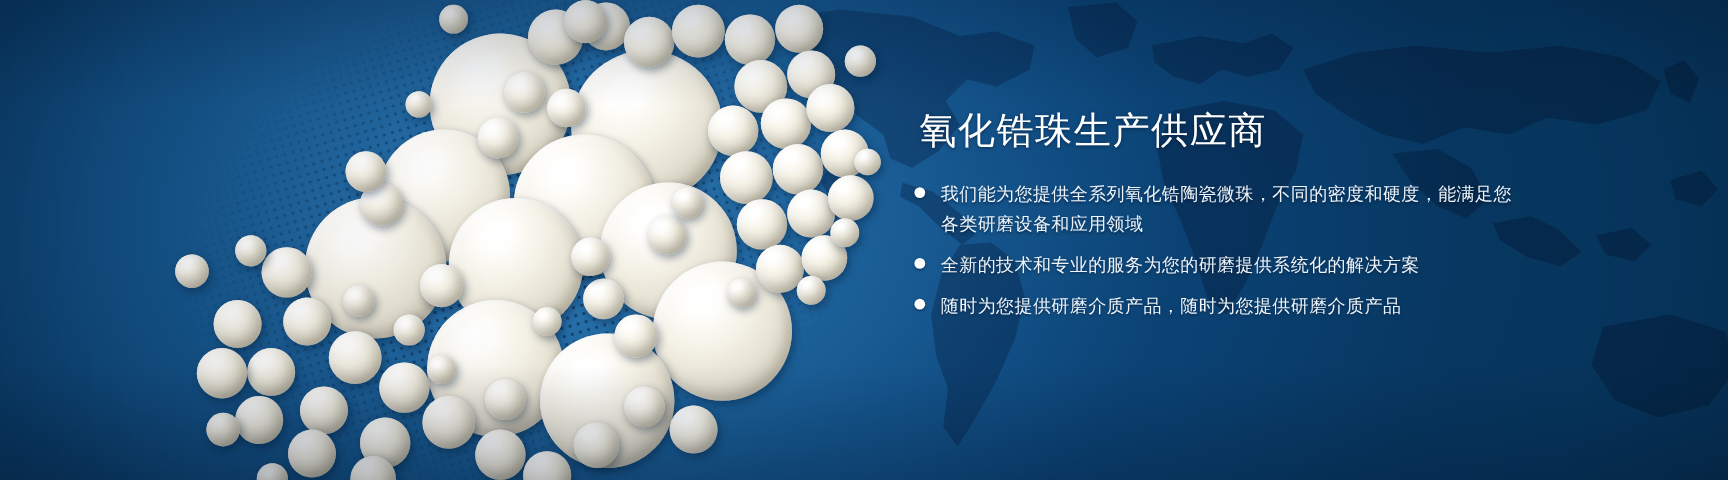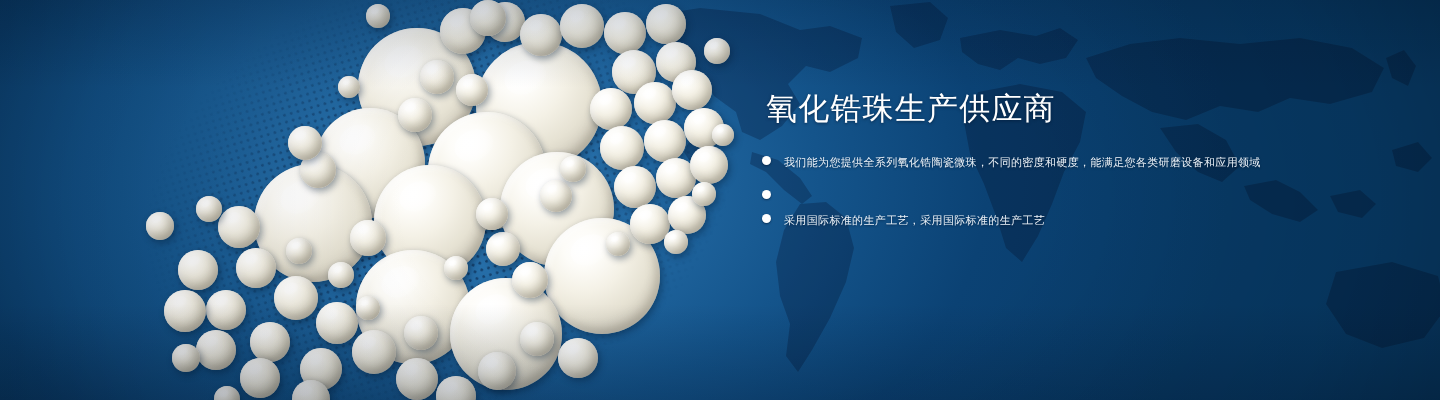--- a/index.html
+++ b/index.html
@@ -116,21 +116,21 @@
     width: 9px;
     height: 9px;
     border-radius: 50%;
     background: #ffffff;
     margin-top: 6px;
     margin-right: 13px;
     box-shadow: 0 1px 2px rgba(0,16,38,0.5);
   }
   .btext {
     color: #eef4fa;
-    font-size: 11px;
+    font-size: 15px;
     line-height: 25px;
     letter-spacing: 0.35px;
     text-shadow: 0 1px 2px rgba(0,18,40,0.55);
   }
 </style>
 </head>
 <body>
 
 <div class="banner">
 
@@ -255,21 +255,22 @@
   <div class="copy">
     <h1 class="headline">氧化锆珠生产供应商</h1>
 
     <ul class="bullets">
       <li class="bullet">
         <span class="dot"></span>
         <span class="btext">我们能为您提供全系列氧化锆陶瓷微珠，不同的密度和硬度，能满足您各类研磨设备和应用领域</span>
       </li>
       <li class="bullet">
         <span class="dot"></span>
+        <span class="btext">全新的技术和专业的服务为您的研磨提供系统化的解决方案</span>
       </li>
       <li class="bullet">
         <span class="dot"></span>
-        <span class="btext">采用国际标准的生产工艺，采用国际标准的生产工艺</span>
+        <span class="btext">随时为您提供研磨介质产品，随时为您提供研磨介质产品</span>
       </li>
     </ul>
   </div>
 
 </div>
 
 </body></html>

